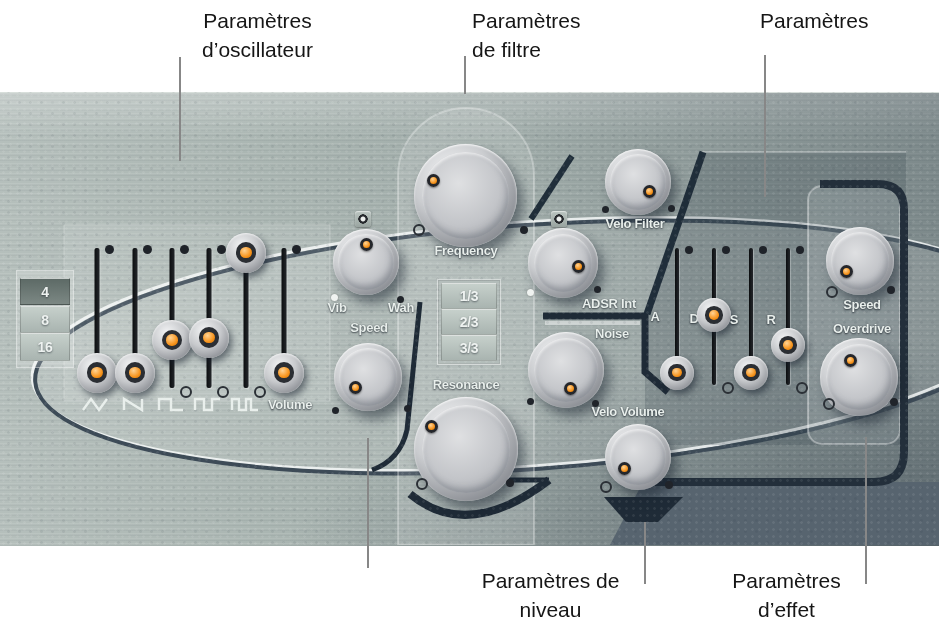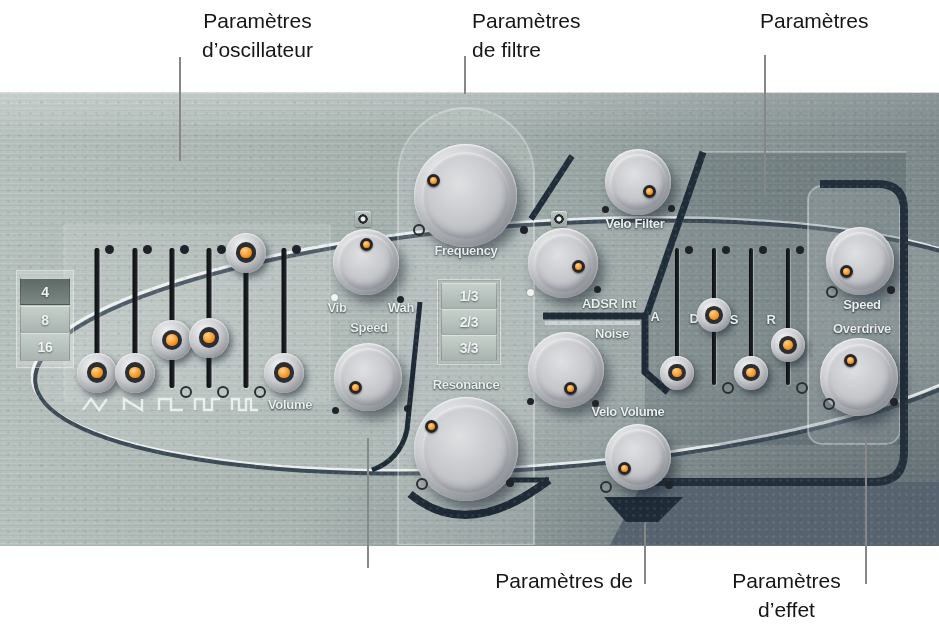--- a/index.html
+++ b/index.html
@@ -109,22 +109,23 @@
     <span class="cl">Paramètres</span>
     <span class="cl">d’oscillateur</span>
   </div>
   <div class="callout" style="left:472px;top:6px;width:160px;text-align:left;">
     <span class="cl">Paramètres</span>
     <span class="cl">de filtre</span>
   </div>
   <div class="callout" style="left:760px;top:6px;width:170px;text-align:left;">
     <span class="cl">Paramètres</span>
   </div>
-  <div class="callout" style="left:428px;top:566px;width:205px;text-align:right;">
+  <div class="callout" style="left:448px;top:566px;width:205px;text-align:center;">
     <span class="cl">Paramètres de</span>
+    <span class="cl">niveau</span>
   </div>
   <div class="callout" style="left:684px;top:566px;width:205px;text-align:center;">
     <span class="cl">Paramètres</span>
     <span class="cl">d’effet</span>
   </div>
   <div class="cline" style="left:179px;top:57px;height:104px;"></div>
   <div class="cline" style="left:464px;top:56px;height:38px;"></div>
   <div class="cline" style="left:764px;top:55px;height:142px;"></div>
   <div class="cline" style="left:367px;top:438px;height:130px;"></div>
   <div class="cline" style="left:644px;top:522px;height:62px;"></div>

